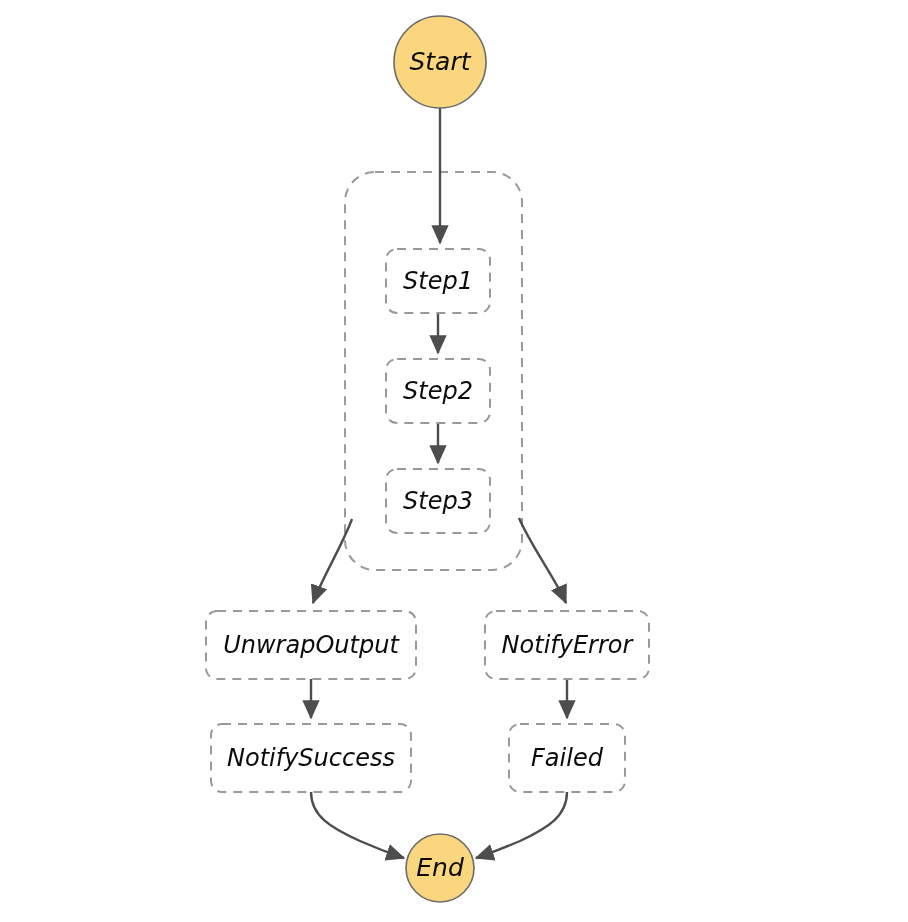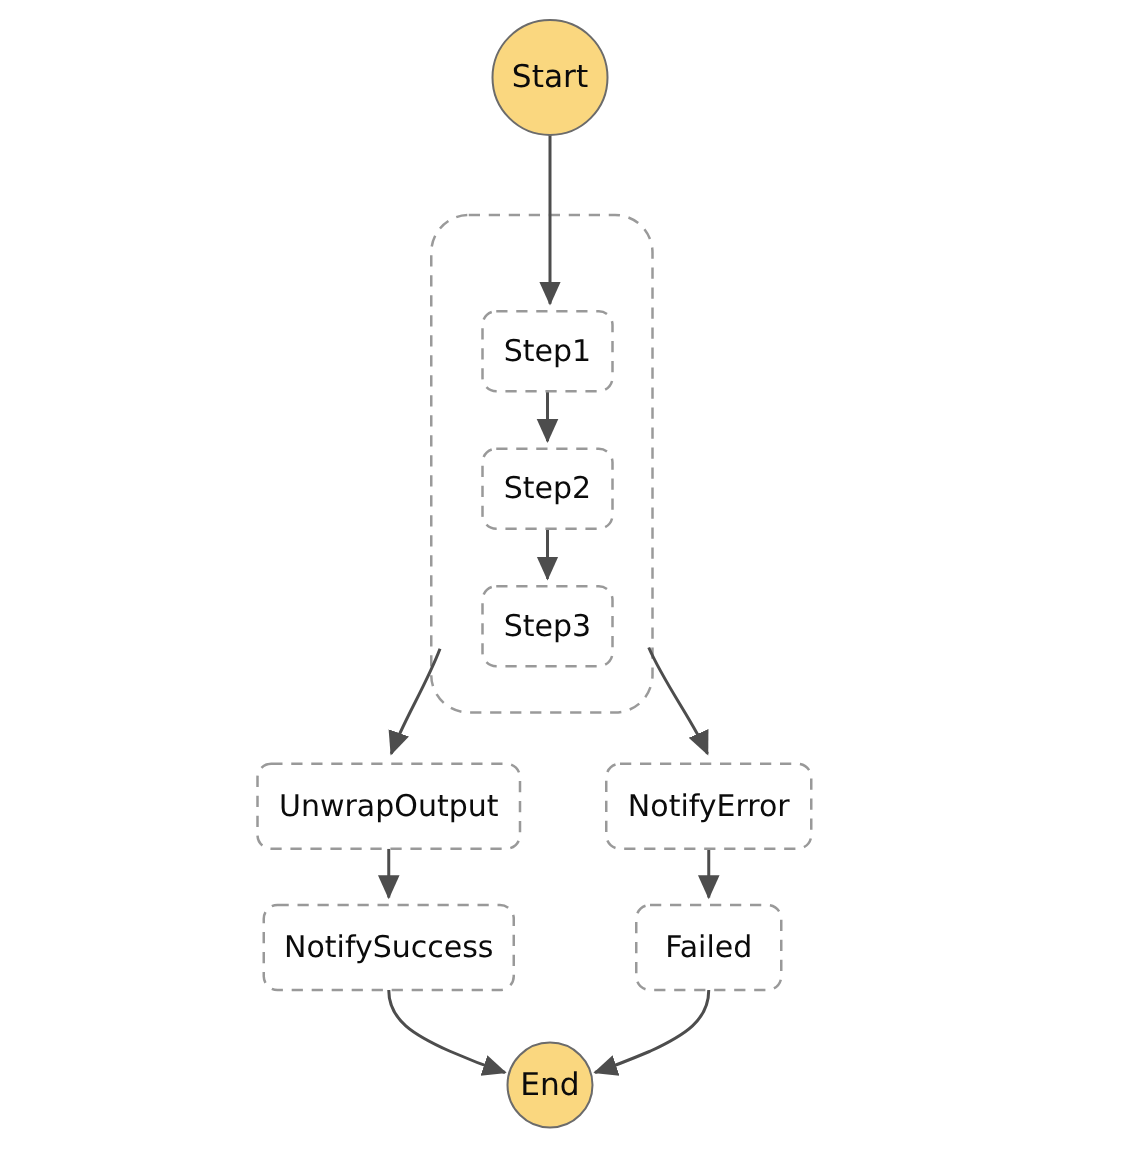--- a/index.html
+++ b/index.html
@@ -10,20 +10,21 @@
   body {
     width: 908px;
     height: 922px;
     overflow: hidden;
     font-family: "DejaVu Sans", "Liberation Sans", sans-serif;
   }
   #flowchart-root {
     position: relative;
     width: 744px;
     height: 922px;
+    font-style: italic;
   }
   svg#flow-svg {
     display: block;
     width: 908px;
     height: 922px;
   }
   .node-label {
     font-family: "DejaVu Sans", "Liberation Sans", sans-serif;
     font-size: 24px;
     fill: #0b0b0b;

